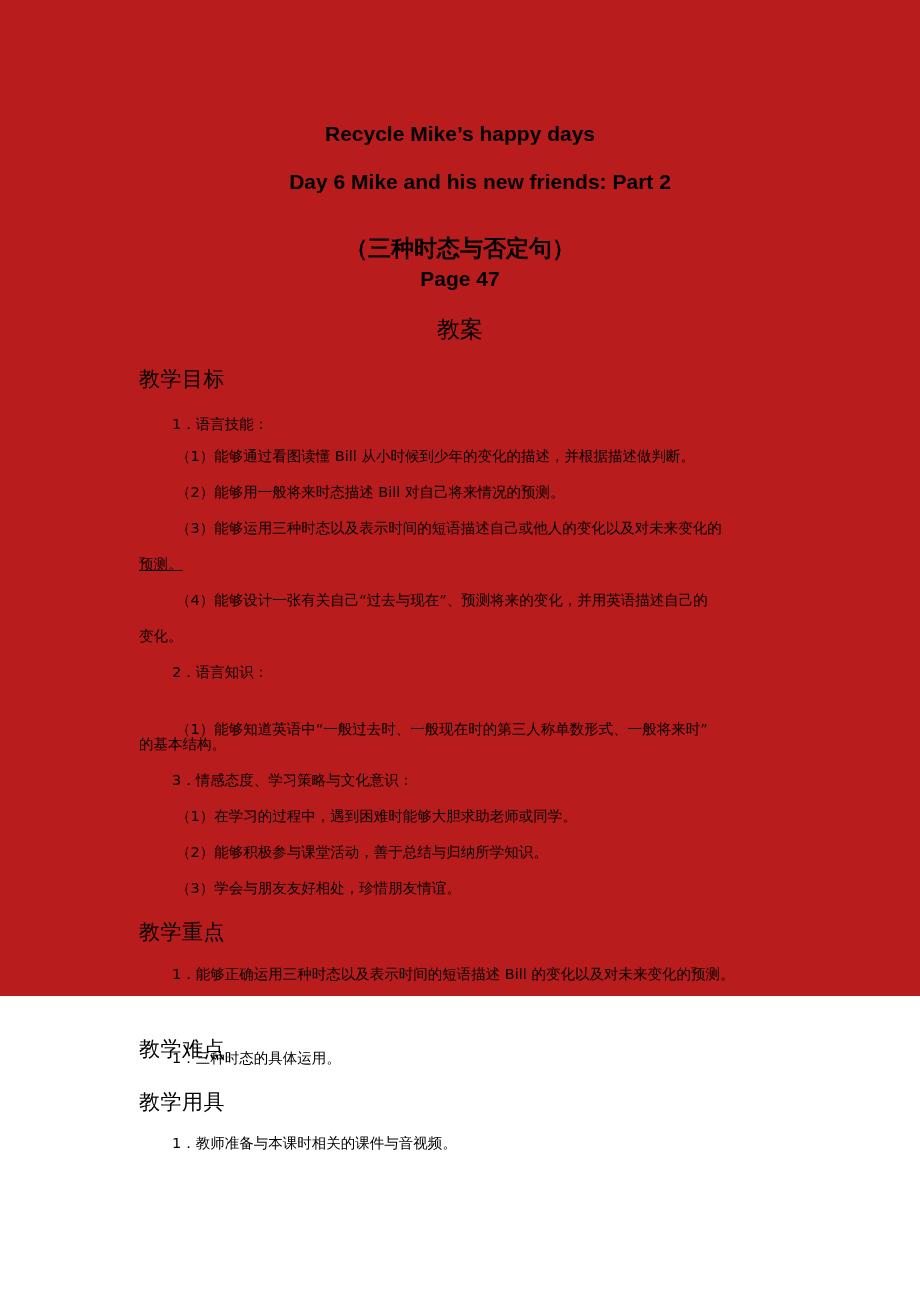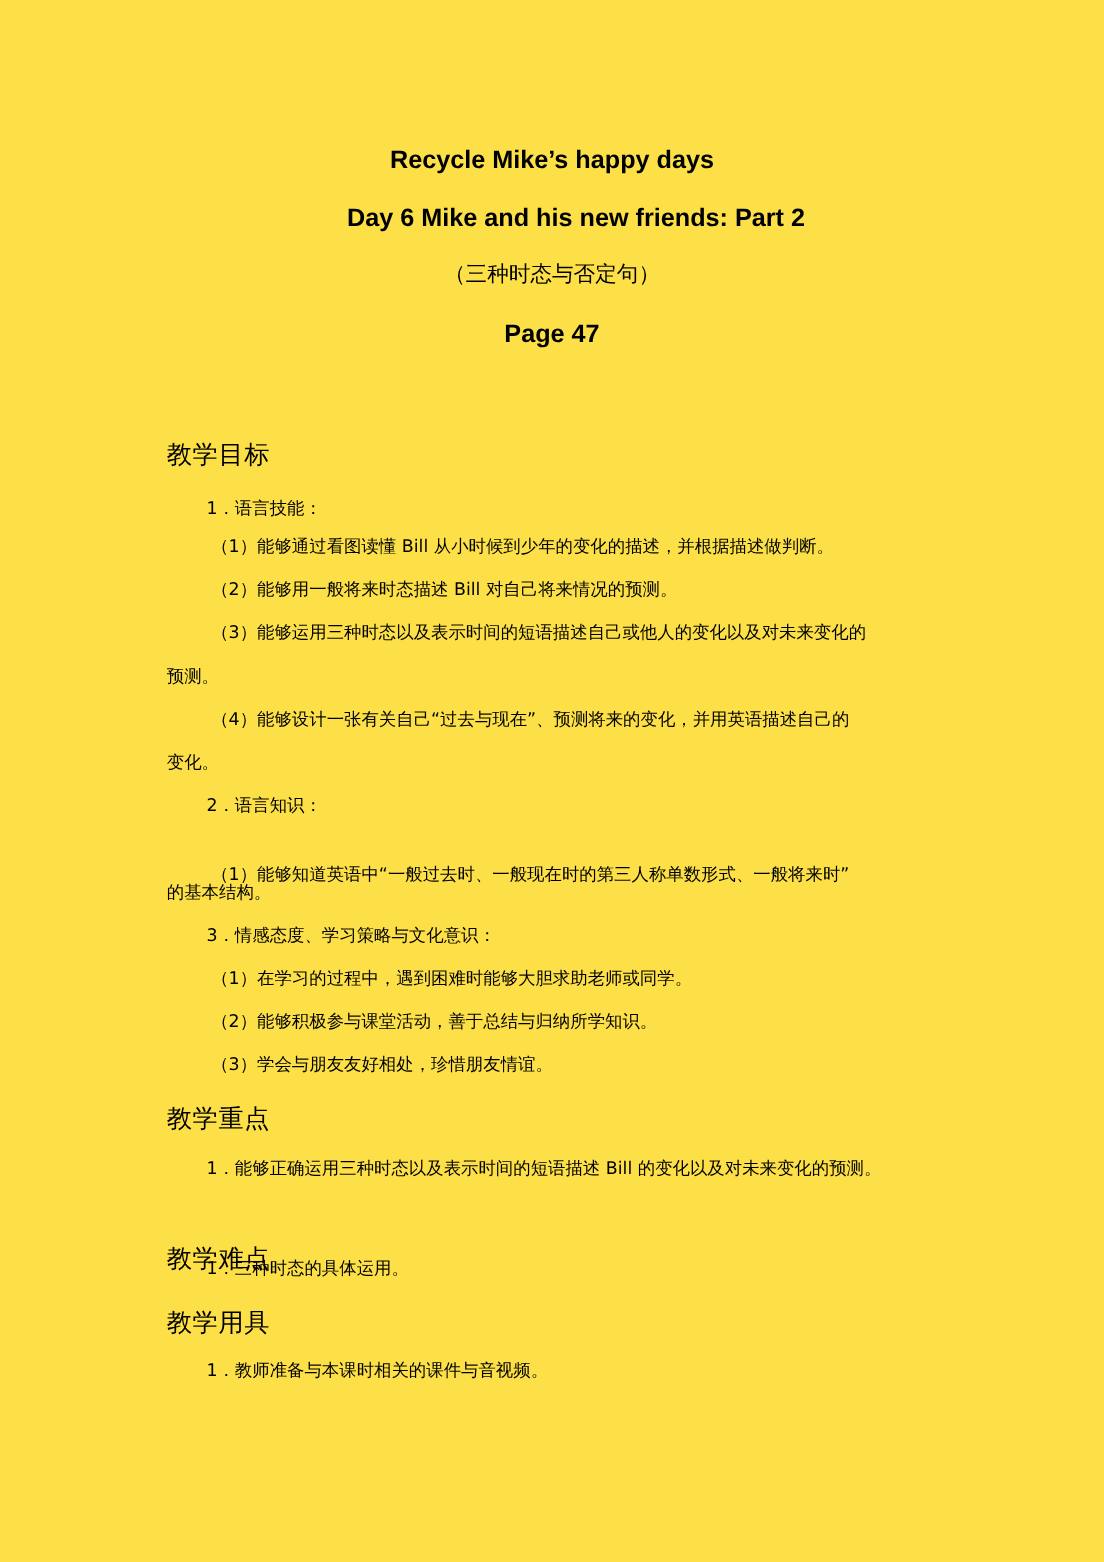--- a/index.html
+++ b/index.html
@@ -12,35 +12,35 @@
       height: 1302px;
       position: relative;
       overflow: hidden;
       color: #000000;
       font-family: "DejaVu Sans", "Liberation Sans", sans-serif;
     }
     .page {
       position: absolute;
       left: 0; top: 0;
       width: 920px;
-      height: 1302px;
-      background: #fde047;
+      height: 996px;
+      background: #b91c1c;
     }
     .title {
       position: absolute;
       left: 0;
       width: 920px;
       text-align: center;
       font-family: "Liberation Sans", "DejaVu Sans", sans-serif;
       font-weight: bold;
       white-space: nowrap;
     }
     .t1 { top: 122px; font-size: 21px; }
     .t2 { top: 170px; font-size: 21px; padding-left: 20px; }
-    .t3 { top: 216px; font-size: 18px; font-weight: normal; font-family: "DejaVu Sans", sans-serif; }
+    .t3 { top: 233px; font-size: 23px; font-weight: bold; font-family: "DejaVu Sans", sans-serif; }
     .t4 { top: 267px; font-size: 21px; }
     .t5 { top: 314px; font-size: 23px; font-weight: normal; font-family: "DejaVu Sans", sans-serif; }
 
     .heading {
       position: absolute;
       left: 139px;
       font-size: 21px;
       font-weight: normal;
       white-space: nowrap;
       letter-spacing: 0.5px;
@@ -57,27 +57,28 @@
   </style>
 </head>
 <body>
 
 <div class="page">
 
   <div class="title t1">Recycle Mike’s happy days</div>
   <div class="title t2">Day 6 Mike and his new friends: Part 2</div>
   <div class="title t3">（三种时态与否定句）</div>
   <div class="title t4">Page 47</div>
+  <div class="title t5">教案</div>
 
   <div class="heading" style="top:365px;">教学目标</div>
   <div class="line l-num" style="top:414px;">1．语言技能：</div>
   <div class="line l-sub" style="top:446px;">（1）能够通过看图读懂 Bill 从小时候到少年的变化的描述，并根据描述做判断。</div>
   <div class="line l-sub" style="top:482px;">（2）能够用一般将来时态描述 Bill 对自己将来情况的预测。</div>
   <div class="line l-sub" style="top:518px;">（3）能够运用三种时态以及表示时间的短语描述自己或他人的变化以及对未来变化的</div>
-  <div class="line l-cont" style="top:554px;">预测。</div>
+  <div class="line l-cont" style="top:554px;text-decoration:underline;">预测。</div>
   <div class="line l-sub" style="top:590px;">（4）能够设计一张有关自己“过去与现在”、预测将来的变化，并用英语描述自己的</div>
   <div class="line l-cont" style="top:626px;">变化。</div>
   <div class="line l-num" style="top:662px;">2．语言知识：</div>
   <div class="line l-sub" style="top:719px;">（1）能够知道英语中“一般过去时、一般现在时的第三人称单数形式、一般将来时”</div>
   <div class="line l-cont" style="top:734px;">的基本结构。</div>
   <div class="line l-num" style="top:770px;">3．情感态度、学习策略与文化意识：</div>
   <div class="line l-sub" style="top:806px;">（1）在学习的过程中，遇到困难时能够大胆求助老师或同学。</div>
   <div class="line l-sub" style="top:842px;">（2）能够积极参与课堂活动，善于总结与归纳所学知识。</div>
   <div class="line l-sub" style="top:878px;">（3）学会与朋友友好相处，珍惜朋友情谊。</div>
 

